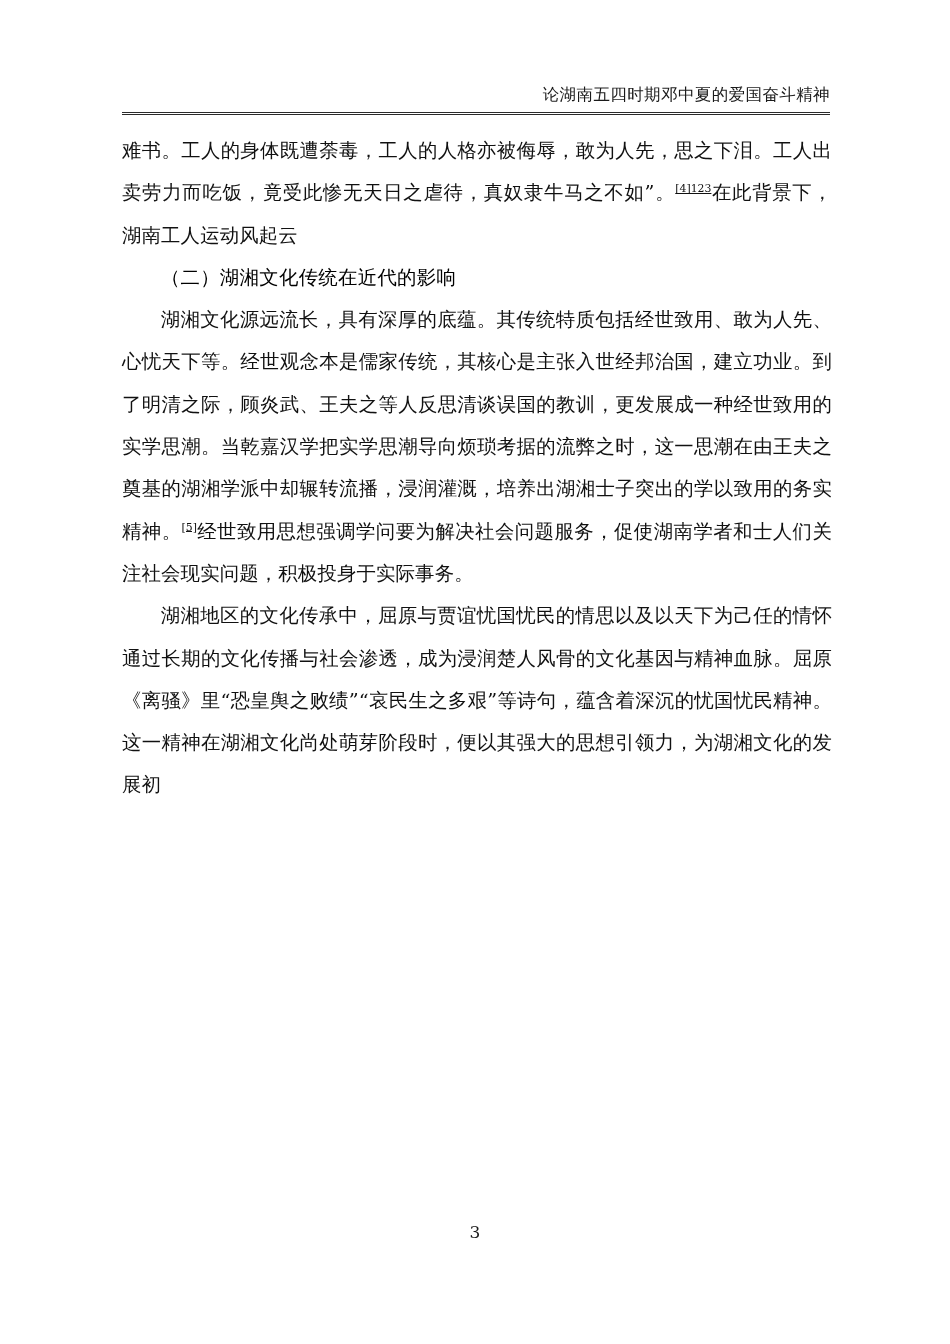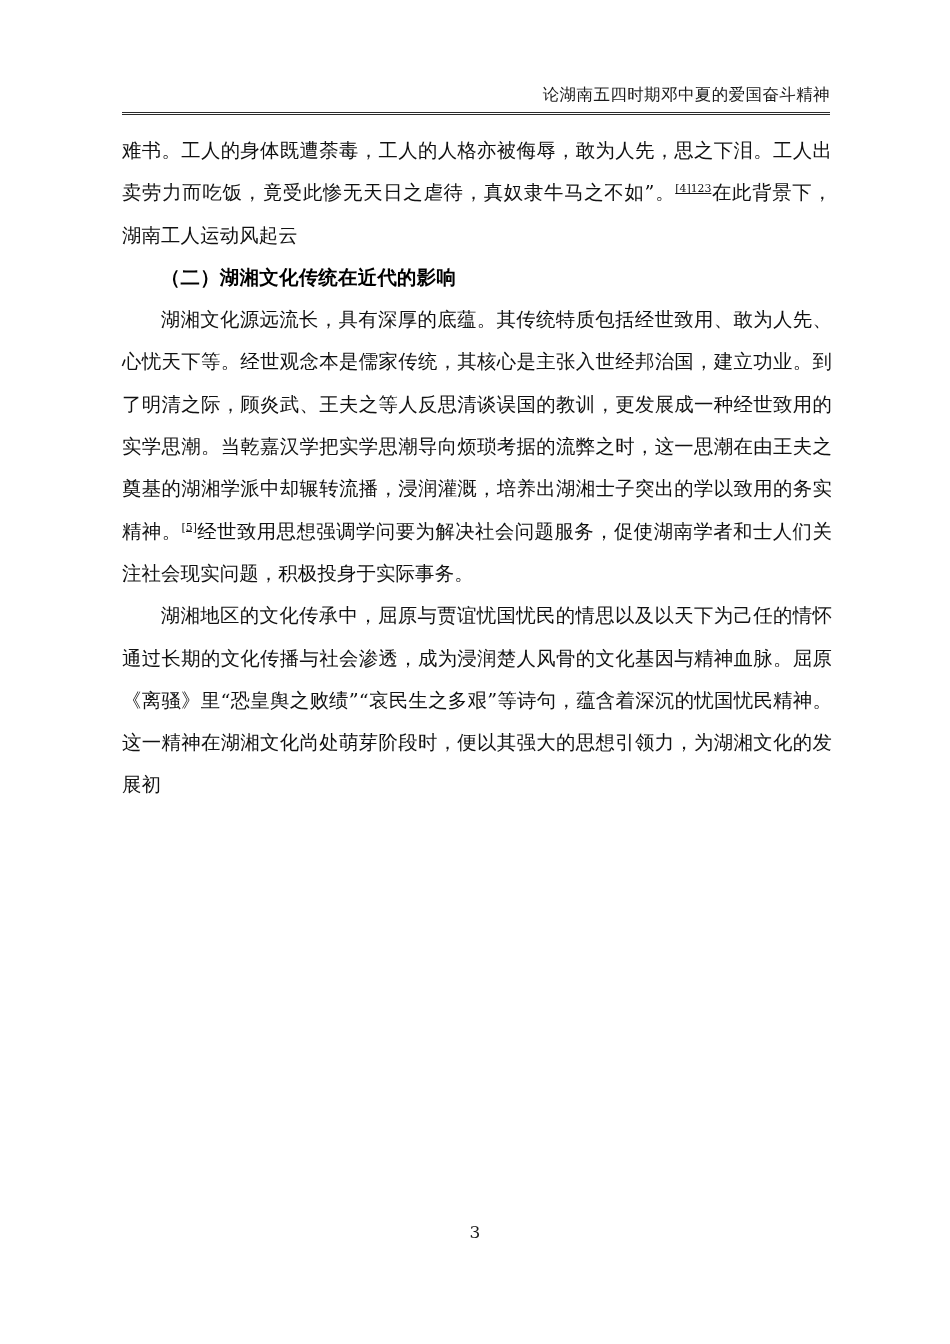--- a/index.html
+++ b/index.html
@@ -67,21 +67,21 @@
   .para.indent {
     text-indent: 2em;
   }
 
   
   .sub-heading {
     font-size: 19.4px;
     line-height: 42.3px;
     margin: 0;
     text-indent: 2em;
-    font-weight: bold;
+    font-weight: normal;
     letter-spacing: 0.3px;
     color: #000000;
     font-family: "DejaVu Sans", "Liberation Sans", sans-serif;
   }
 
   
   sup.ref {
     font-size: 0.56em;
     vertical-align: super;
     line-height: 0;

